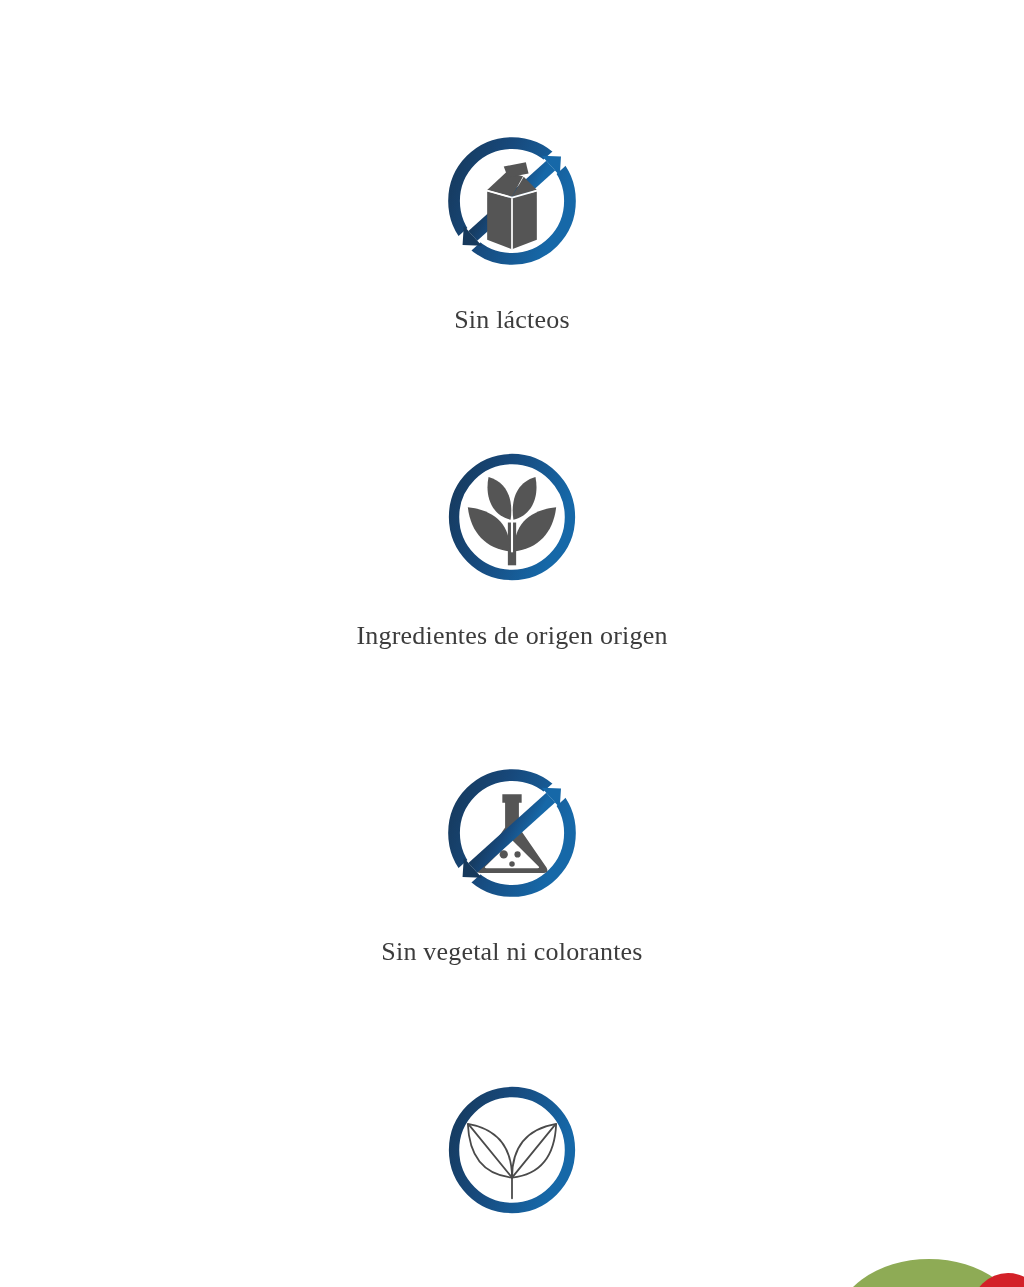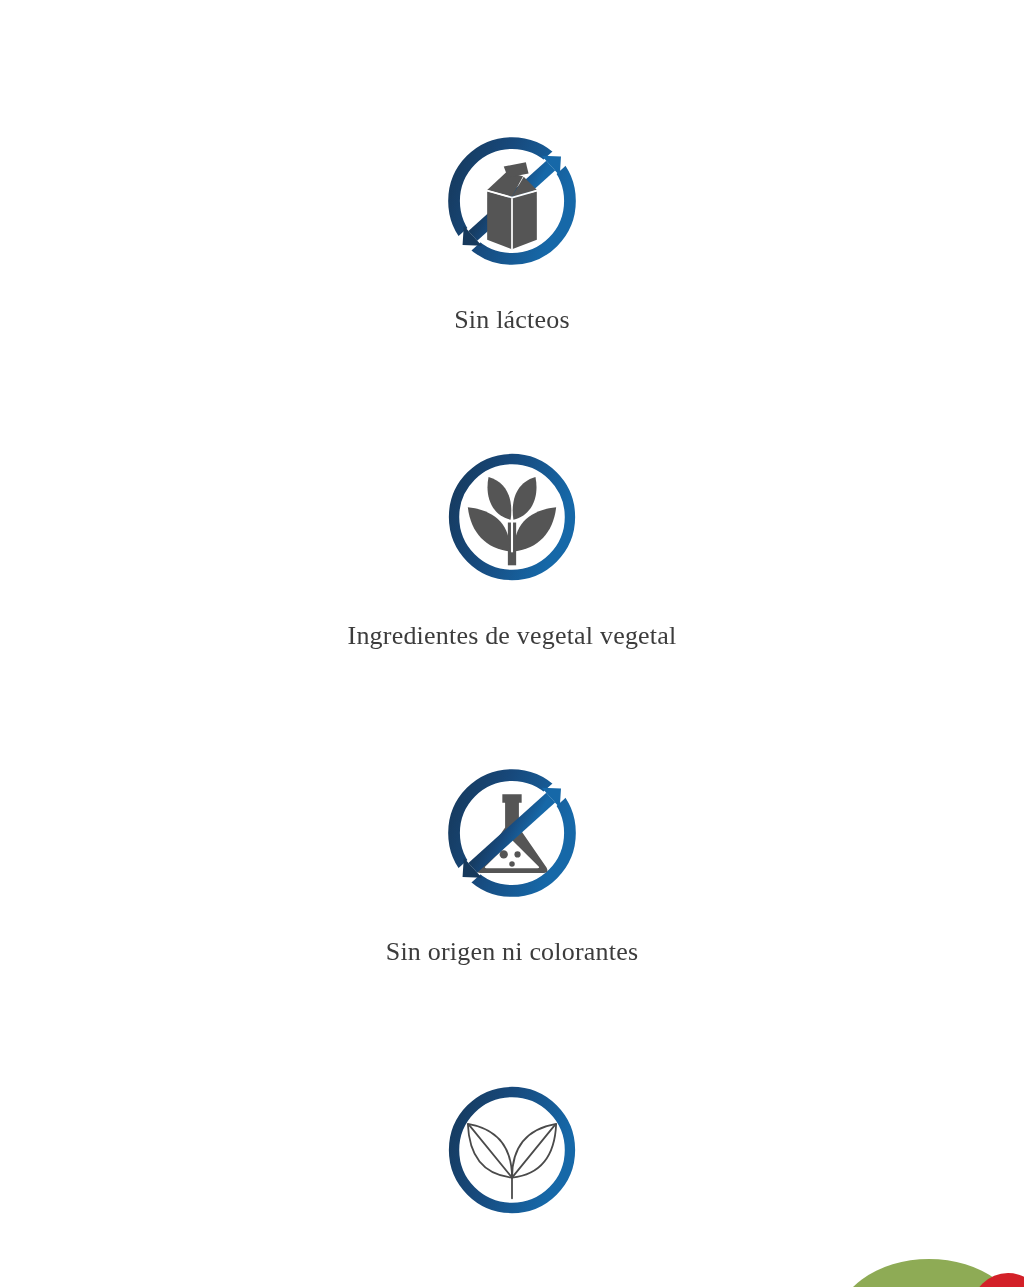--- a/index.html
+++ b/index.html
@@ -159,21 +159,21 @@
 
         <path d="M97 150 C 62 146, 40 122, 36 86 C 76 90, 98 112, 97 150 Z"></path>
 
         <path d="M103 150 C 138 146, 160 122, 164 86 C 124 90, 102 112, 103 150 Z"></path>
       </g>
 
       <g stroke="#ffffff" stroke-width="3" fill="none" stroke-linecap="round">
         <path d="M100 104 L100 150"></path>
       </g>
     </svg>
-    <span class="badge-label">Ingredientes de vegetal vegetal</span>
+    <span class="badge-label">Ingredientes de origen origen</span>
   </div>
 
   <div class="badge-item pos-2">
     <svg class="badge-icon" viewBox="0 0 200 200" aria-hidden="true">
       <defs>
         <linearGradient id="ringGrad3" x1="0" y1="0" x2="1" y2="0.35">
           <stop offset="0%" stop-color="#16395c"></stop>
           <stop offset="45%" stop-color="#17497c"></stop>
           <stop offset="100%" stop-color="#1668a8"></stop>
         </linearGradient>
@@ -198,21 +198,21 @@
         <circle cx="108" cy="131" r="4.5" fill="#555555"></circle>
         <circle cx="100" cy="145" r="4" fill="#555555"></circle>
       </g>
 
       <g transform="rotate(-42 100 100)">
         <rect x="24" y="90" width="152" height="19" fill="url(#ringGrad3)"></rect>
         <polygon points="24,80 24,119 4,99.5" fill="#16395c"></polygon>
         <polygon points="176,80 176,119 196,99.5" fill="#1668a8"></polygon>
       </g>
     </svg>
-    <span class="badge-label">Sin origen ni colorantes</span>
+    <span class="badge-label">Sin vegetal ni colorantes</span>
   </div>
 
   <div class="badge-item pos-3">
     <svg class="badge-icon" viewBox="0 0 200 200" aria-hidden="true">
       <defs>
         <linearGradient id="ringGrad4" x1="0" y1="0" x2="1" y2="0.35">
           <stop offset="0%" stop-color="#16395c"></stop>
           <stop offset="45%" stop-color="#17497c"></stop>
           <stop offset="100%" stop-color="#1668a8"></stop>
         </linearGradient>

